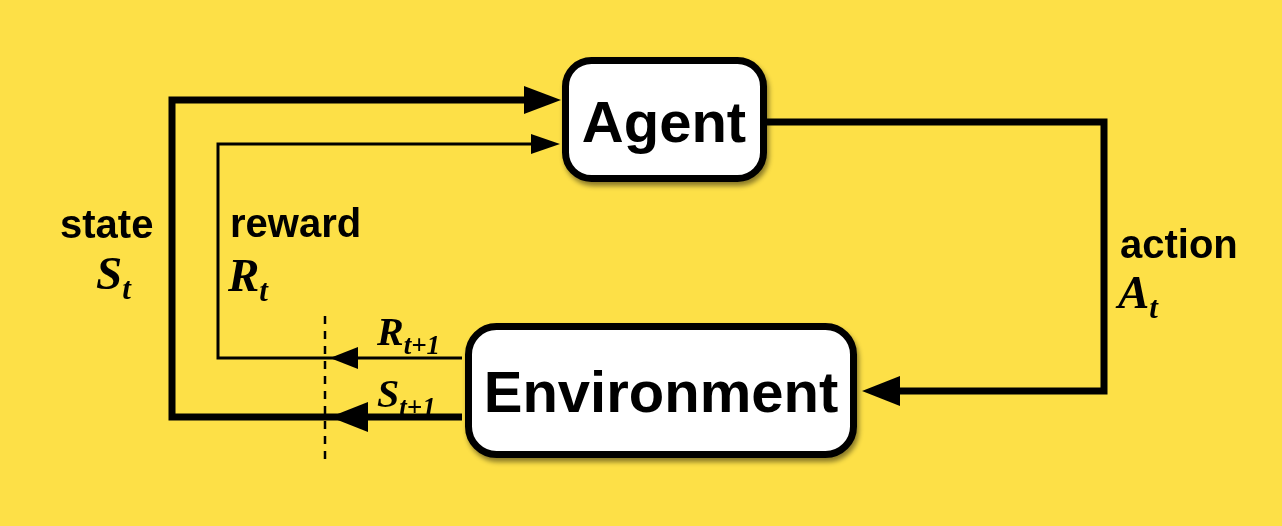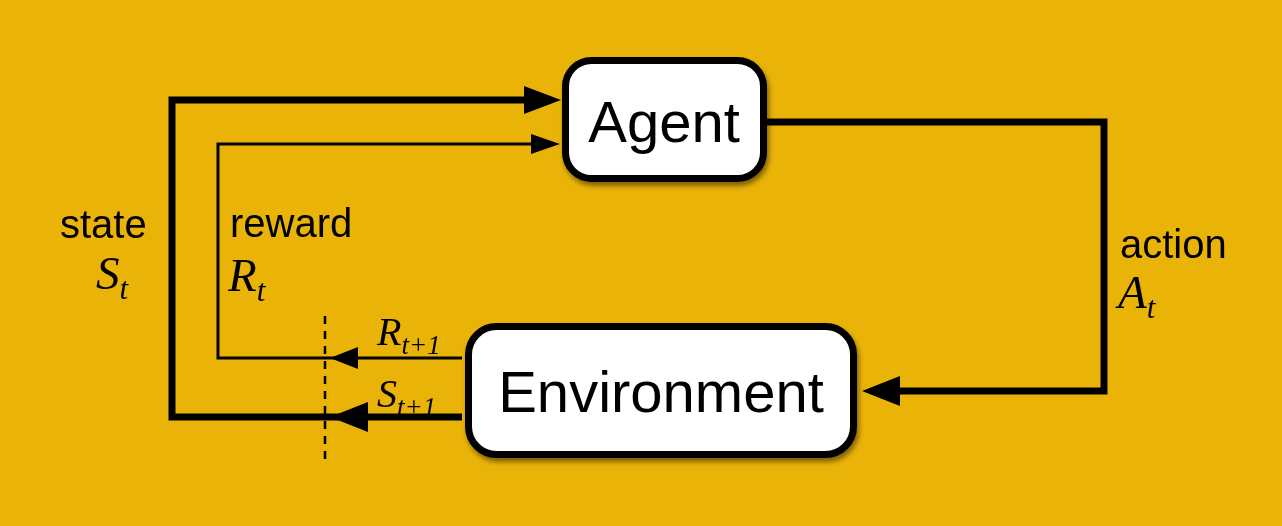--- a/index.html
+++ b/index.html
@@ -4,22 +4,23 @@
 <style>
   html, body {
     margin: 0;
     padding: 0;
     background: #ffffff;
   }
   .canvas {
     position: relative;
     width: 1282px;
     height: 526px;
-    background: #eab308;
+    background: #fde047;
     overflow: hidden;
+    font-weight: bold;
   }
   svg { display: block; }
   .edge {
     fill: none;
     stroke: #000000;
     stroke-linejoin: miter;
     stroke-linecap: butt;
   }
   .edge-thick { stroke-width: 7; }
   .edge-thin  { stroke-width: 3; }

